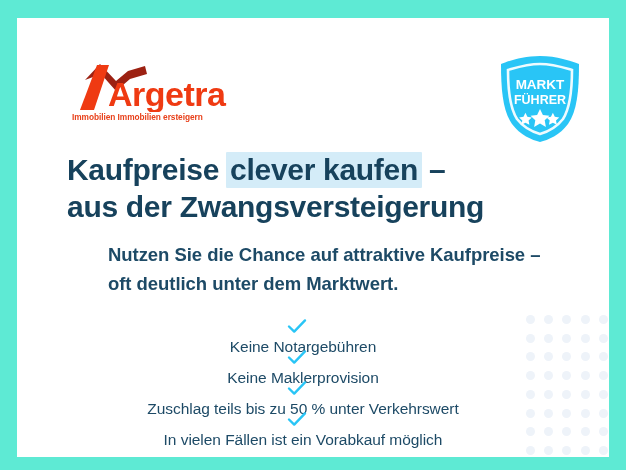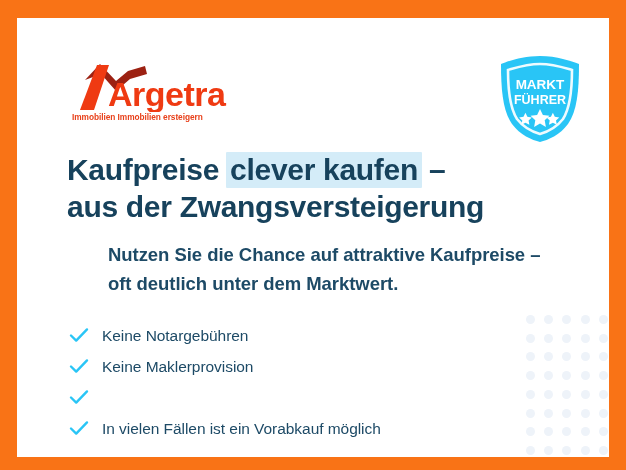--- a/index.html
+++ b/index.html
@@ -10,21 +10,21 @@
     width: 626px;
     height: 470px;
     overflow: hidden;
     font-family: "Liberation Sans", sans-serif;
     background: #d6f1fd;
   }
   #banner {
     position: relative;
     width: 626px;
     height: 470px;
-    background: #f97316;
+    background: #5eead4;
     box-sizing: border-box;
   }
   #card {
     position: absolute;
     left: 17px;
     top: 18px;
     width: 592px;
     height: 439px;
     background: #ffffff;
     overflow: hidden;
@@ -123,22 +123,23 @@
   
   #benefits {
     position: absolute;
     left: 51px;
     top: 297px;
     width: 470px;
     z-index: 2;
   }
   .benefit-row {
     display: flex;
-    align-items: flex-end;
+    align-items: center;
     height: 31px;
+    flex-direction: column;
   }
   .check-icon {
     width: 22px;
     height: 22px;
     flex: 0 0 22px;
     margin-right: 12px;
     display: flex;
     align-items: center;
     justify-content: center;
   }
@@ -256,20 +257,21 @@
         </span>
         <span class="benefit-text">Keine Maklerprovision</span>
       </div>
 
       <div class="benefit-row">
         <span class="check-icon">
           <svg width="20" height="16" viewBox="0 0 20 16" xmlns="http://www.w3.org/2000/svg">
             <path d="M2 8.5 L7.2 13.6 L18 2.4" fill="none" stroke="#29c5f6" stroke-width="2.4" stroke-linecap="round" stroke-linejoin="round"></path>
           </svg>
         </span>
+        <span class="benefit-text">Zuschlag teils bis zu 50 % unter Verkehrswert</span>
       </div>
 
       <div class="benefit-row">
         <span class="check-icon">
           <svg width="20" height="16" viewBox="0 0 20 16" xmlns="http://www.w3.org/2000/svg">
             <path d="M2 8.5 L7.2 13.6 L18 2.4" fill="none" stroke="#29c5f6" stroke-width="2.4" stroke-linecap="round" stroke-linejoin="round"></path>
           </svg>
         </span>
         <span class="benefit-text">In vielen Fällen ist ein Vorabkauf möglich</span>
       </div>

